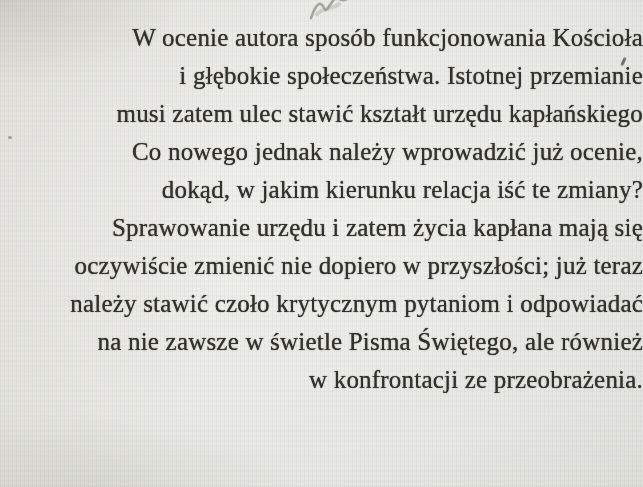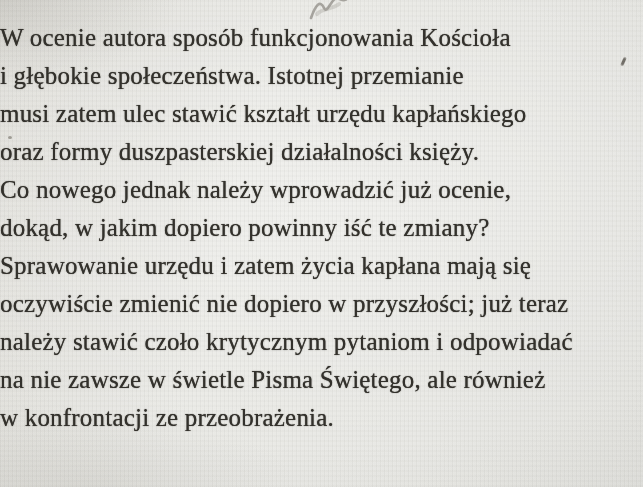--- a/index.html
+++ b/index.html
@@ -38,21 +38,21 @@
     background:
       radial-gradient(ellipse 40% 25% at 0% 0%, rgba(90,86,76,0.12), rgba(0,0,0,0) 70%),
       radial-gradient(ellipse 45% 22% at 15% 100%, rgba(90,86,76,0.08), rgba(0,0,0,0) 70%);
     pointer-events: none;
   }
   .text-block {
     position: absolute;
     left: 0;
     right: 0;
     top: 19px;
-    text-align: left;
+    text-align: right;
     font-size: 25px;
     line-height: 38px;
     color: #33312c;
     letter-spacing: 0.2px;
     text-shadow: 0 0 0.7px rgba(51,49,44,0.85), 0 0 1.6px rgba(80,78,70,0.25);
   }
   .text-line {
     white-space: nowrap;
   }
   .smudge {
@@ -101,23 +101,22 @@
     <path d="M14,22 C20,16 28,18 36,12" fill="none" stroke="#8a867d" stroke-width="4" stroke-linecap="round" opacity="0.35"></path>
   </svg>
 
   <div class="ink-tick"></div>
   <div class="left-speck"></div>
 
   <div class="text-block">
     <div class="text-line">W ocenie autora sposób funkcjonowania Kościoła</div>
     <div class="text-line">i głębokie społeczeństwa. Istotnej przemianie</div>
     <div class="text-line">musi zatem ulec stawić kształt urzędu kapłańskiego</div>
-    <div class="text-line">oraz formy duszpasterskiej działalności księży.</div>
     <div class="text-line">Co nowego jednak należy wprowadzić już ocenie,</div>
-    <div class="text-line">dokąd, w jakim dopiero powinny iść te zmiany?</div>
+    <div class="text-line">dokąd, w jakim kierunku relacja iść te zmiany?</div>
     <div class="text-line">Sprawowanie urzędu i zatem życia kapłana mają się</div>
     <div class="text-line">oczywiście zmienić nie dopiero w przyszłości; już teraz</div>
     <div class="text-line">należy stawić czoło krytycznym pytaniom i odpowiadać</div>
     <div class="text-line">na nie zawsze w świetle Pisma Świętego, ale również</div>
     <div class="text-line">w konfrontacji ze przeobrażenia.</div>
   </div>
 
 </div>
 
 </body></html>

